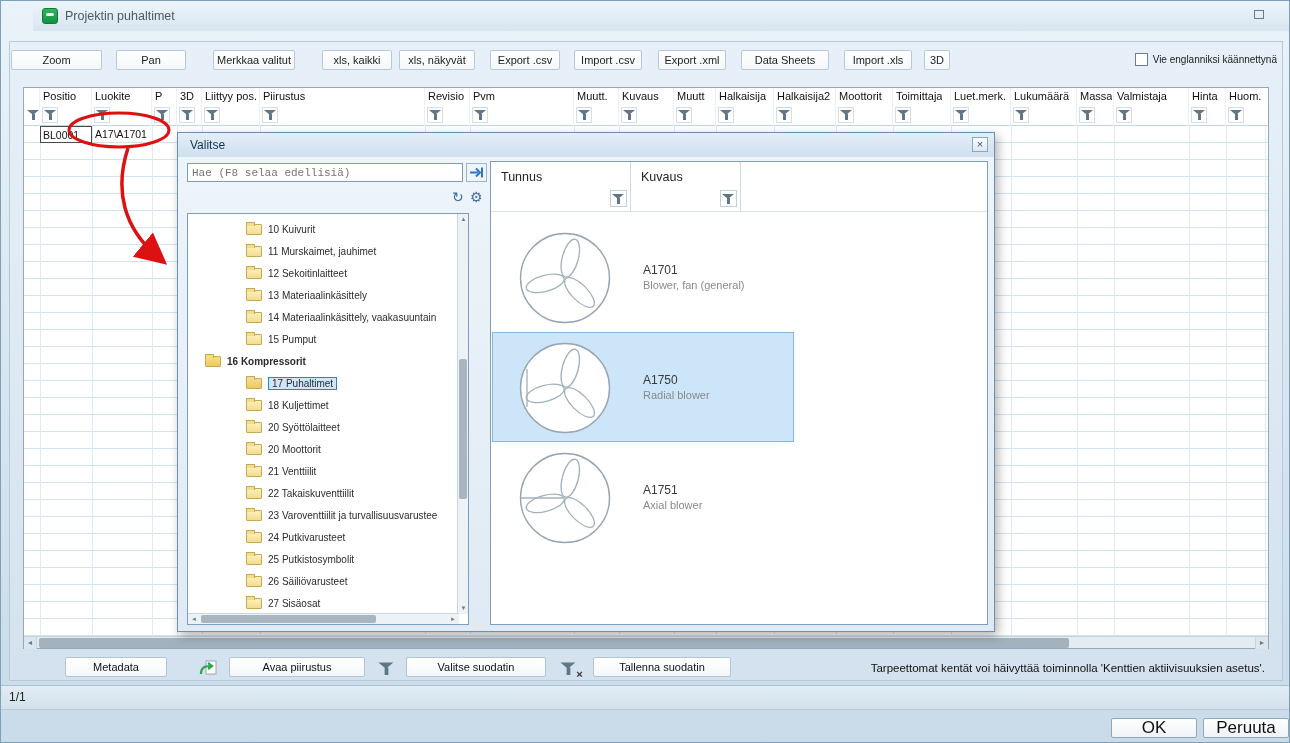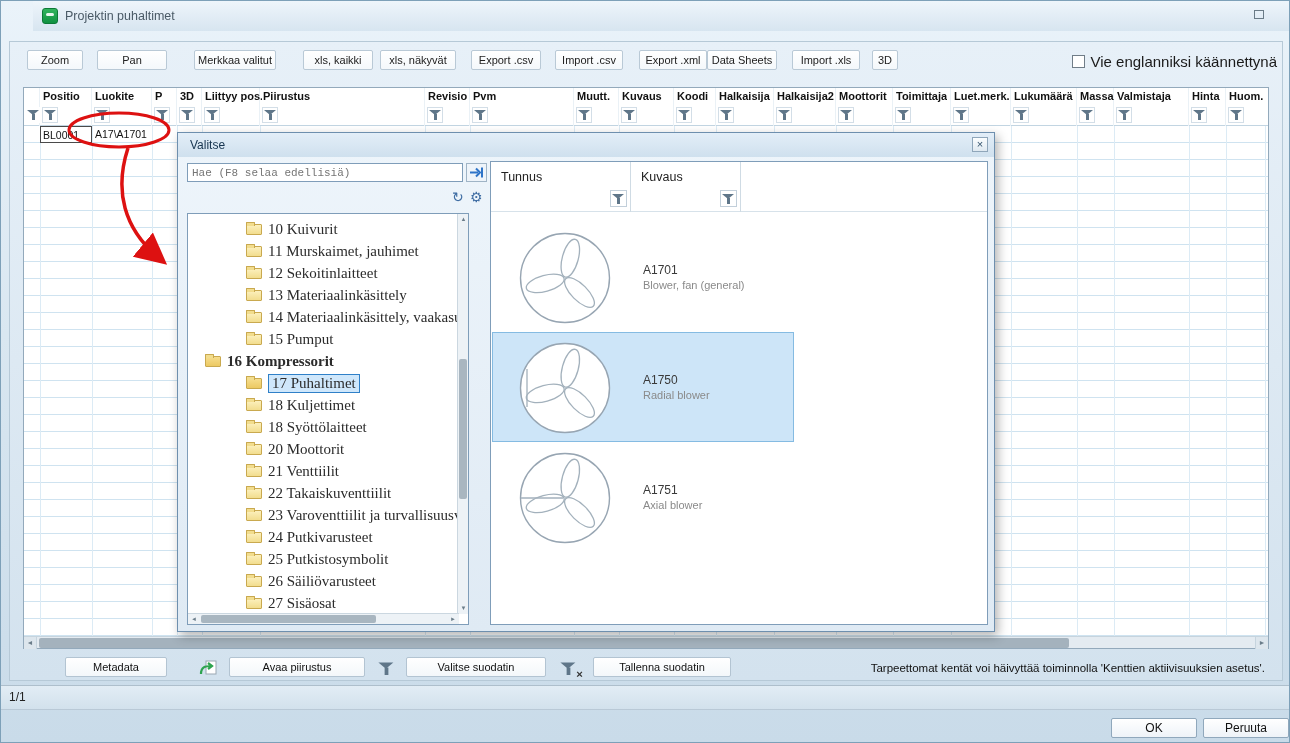--- a/index.html
+++ b/index.html
@@ -26,29 +26,29 @@
   
   .panel { position:absolute; left:8px; top:40px; width:1274px; height:640px;
     border:1px solid #b6c9d7; background: linear-gradient(180deg,#e7f0f8,#d3e2ee); }
 
   
   .toolbar { position:absolute; left:8px; top:48px; height:22px; display:flex; align-items:center; }
   .tbtn { height:20px; font-size:11px; color:#222; background:linear-gradient(180deg,#ffffff,#f4f8fb);
     border:1px solid #b9c9d6; border-radius:2px; display:flex; align-items:center; justify-content:center; cursor:default; }
   .chk-wrap { position:absolute; right:12px; top:52px; display:flex; align-items:center; gap:5px; }
   .chk { width:13px; height:13px; background:#fff; border:1px solid #707d88; }
-  .chk-label { font-size:15px; color:#1a1a1a; }
+  .chk-label { font-size:10px; color:#1a1a1a; }
 
   
   .table { position:absolute; left:22px; top:86px; width:1246px; height:562px;
     background:#fff; border:1px solid #93a9bb; }
   .thead { position:absolute; left:0; top:0; width:100%; height:38px; display:flex;
     border-bottom:1px solid #c2d5e2; background:#fff; }
   .th { position:relative; height:38px; border-right:1px solid #eaf1f6; }
-  .th-label { position:absolute; left:3px; top:2px; font-size:11px; color:#111; white-space:nowrap; overflow:hidden; max-width:100%;font-weight:bold; }
+  .th-label { position:absolute; left:3px; top:2px; font-size:11px; color:#111; white-space:nowrap; overflow:hidden; max-width:100%; }
   .fbtn { position:absolute; left:2px; top:19px; width:16px; height:16px; background:#fff;
     border:1px solid #d3dee7; display:flex; align-items:center; justify-content:center; }
   .funnel { position:relative; width:13px; height:12px; display:inline-block; }
   .funnel::before { content:""; position:absolute; left:0; top:1px; width:0; height:0;
     border-left:6px solid transparent; border-right:6px solid transparent; border-top:5px solid #5f7689; }
   .funnel::after { content:""; position:absolute; left:5px; top:5px; width:3px; height:6px; background:#5f7689; }
 
   .grid { position:absolute; left:0; top:38px; width:1244px; height:510px;
     background: repeating-linear-gradient(180deg, #ffffff 0px, #ffffff 16px, #cfe3f0 16px, #cfe3f0 17px); }
   .vline { position:absolute; top:0; width:1px; height:100%; background:#dcebf5; }
@@ -70,21 +70,21 @@
     display:flex; align-items:center; justify-content:center; }
   .foot-icon { position:absolute; top:658px; }
   .hint { position:absolute; right:24px; top:661px; font-size:11.5px; color:#111; }
   .fx { position:absolute; right:-5px; bottom:-3px; font-size:9px; font-weight:bold; color:#333; }
 
   
   .statusbar { position:absolute; left:0; top:684px; width:100%; height:25px;
     border-top:1px solid #aebfcc; border-bottom:1px solid #b9c9d6;
     background:linear-gradient(180deg,#e2edf5,#d2e1ec); }
   .status-text { position:absolute; left:8px; top:4px; font-size:12px; color:#222; }
-  .dlg-btn { position:absolute; top:717px; width:86px; height:20px; font-size:12px; color:#111;
+  .dlg-btn { position:absolute; top:717px; width:86px; height:20px; font-size:17px; color:#111;
     background:linear-gradient(180deg,#ffffff,#eef3f8); border:1px solid #90a8bc; border-radius:2px;
     display:flex; align-items:center; justify-content:center; }
 
   
   .dialog { position:absolute; left:176px; top:131px; width:818px; height:500px; z-index:20;
     background:linear-gradient(180deg,#eef5fb,#dfeaf4); border:1px solid #6e8fae;
     box-shadow: 3px 4px 10px rgba(0,0,0,.3); }
   .dlg-title { position:absolute; left:0; top:0; width:100%; height:24px;
     background:linear-gradient(180deg,#e3eef8,#cfe0ee); }
   .dlg-title-text { position:absolute; left:12px; top:5px; font-size:12px; color:#16344f; }
@@ -93,21 +93,21 @@
 
   .search-input { position:absolute; left:9px; top:30px; width:276px; height:19px;
     border:1px solid #7f9db9; font-size:11px; padding:0 4px; font-family:Liberation Mono, monospace; }
   .go-btn { position:absolute; left:288px; top:30px; width:21px; height:19px; background:#eef4fa;
     border:1px solid #9fb4c6; display:flex; align-items:center; justify-content:center; }
   .tool-ico { position:absolute; font-size:14px; color:#3f6da3; }
 
   .treebox { position:absolute; left:9px; top:80px; width:282px; height:412px; background:#fff;
     border:1px solid #7f9db9; overflow:hidden; }
   .titem { position:relative; height:22px; display:flex; align-items:center; padding-left:58px;
-    white-space:nowrap; font-size:15px; color:#2b2b2b;font-family:Liberation Serif, serif; }
+    white-space:nowrap; font-size:10px; color:#2b2b2b; }
   .titem.bold { font-weight:bold;padding-left:17px; }
   .folder { position:relative; width:16px; height:11px; margin-right:6px; flex:0 0 auto;
     background:linear-gradient(180deg,#fcf0bd,#f2dd8e); border:1px solid #c9a94f; border-radius:1px; }
   .folder::before { content:""; position:absolute; top:-3px; left:-1px; width:7px; height:3px;
     background:#f2dd8e; border:1px solid #c9a94f; border-bottom:none; border-radius:1px 1px 0 0; }
   .folder.open { background:linear-gradient(180deg,#f6dd8c,#ecc963); }
   .tlabel.sel { background:#cfe7fb; border:1px solid #2f80c8; padding:0 3px; }
 
   .tree-vscroll { position:absolute; right:0; top:0; width:11px; height:400px; background:#edf2f6; border-left:1px solid #cbd7e0; }
   .tree-vthumb { position:absolute; left:1px; top:145px; width:8px; height:140px; background:#a9b6c0; border-radius:2px; }
@@ -140,29 +140,29 @@
   <div class="titlebar">
     <div class="app-logo"></div>
     <div class="win-title">Projektin puhaltimet</div>
     <div class="win-btn win-max"><span class="sq"></span></div>
     <div class="win-btn win-close">×</div>
   </div>
 
   <div class="panel"></div>
 
   <div class="toolbar">
-    <button class="tbtn" style="margin-left:18px;width:56px">Zoom</button>
+    <button class="tbtn" style="margin-left:2px;width:91px">Zoom</button>
     <button class="tbtn" style="margin-left:14px;width:70px">Pan</button>
     <button class="tbtn" style="margin-left:27px;width:82px">Merkkaa valitut</button>
     <button class="tbtn" style="margin-left:27px;width:70px">xls, kaikki</button>
     <button class="tbtn" style="margin-left:7px;width:76px">xls, näkyvät</button>
     <button class="tbtn" style="margin-left:15px;width:70px">Export .csv</button>
     <button class="tbtn" style="margin-left:14px;width:68px">Import .csv</button>
     <button class="tbtn" style="margin-left:16px;width:68px">Export .xml</button>
-    <button class="tbtn" style="margin-left:0;width:70px">Data Sheets</button>
+    <button class="tbtn" style="margin-left:15px;width:88px">Data Sheets</button>
     <button class="tbtn" style="margin-left:15px;width:68px">Import .xls</button>
     <button class="tbtn" style="margin-left:12px;width:26px">3D</button>
   </div>
   <div class="chk-wrap">
     <span class="chk"></span>
     <span class="chk-label">Vie englanniksi käännettynä</span>
   </div>
 
   <div class="table">
     <div class="thead">
@@ -225,21 +225,21 @@
             <span class="funnel"></span>
           </span>
         </div>
       <div class="th" style="width:55px">
           <span class="th-label">Kuvaus</span>
           <span class="fbtn">
             <span class="funnel"></span>
           </span>
         </div>
       <div class="th" style="width:42px">
-          <span class="th-label">Koodi</span>
+          <span class="th-label">Muutt</span>
           <span class="fbtn">
             <span class="funnel"></span>
           </span>
         </div>
       <div class="th" style="width:58px">
           <span class="th-label">Halkaisija</span>
           <span class="fbtn">
             <span class="funnel"></span>
           </span>
         </div>
@@ -384,21 +384,21 @@
         <div class="titem">
             <span class="folder open"></span>
             <span class="tlabel sel">17 Puhaltimet</span>
           </div>
         <div class="titem">
             <span class="folder"></span>
             <span class="tlabel">18 Kuljettimet</span>
           </div>
         <div class="titem">
             <span class="folder"></span>
-            <span class="tlabel">18 Syöttölaitteet</span>
+            <span class="tlabel">20 Syöttölaitteet</span>
           </div>
         <div class="titem">
             <span class="folder"></span>
             <span class="tlabel">20 Moottorit</span>
           </div>
         <div class="titem">
             <span class="folder"></span>
             <span class="tlabel">21 Venttiilit</span>
           </div>
         <div class="titem">

